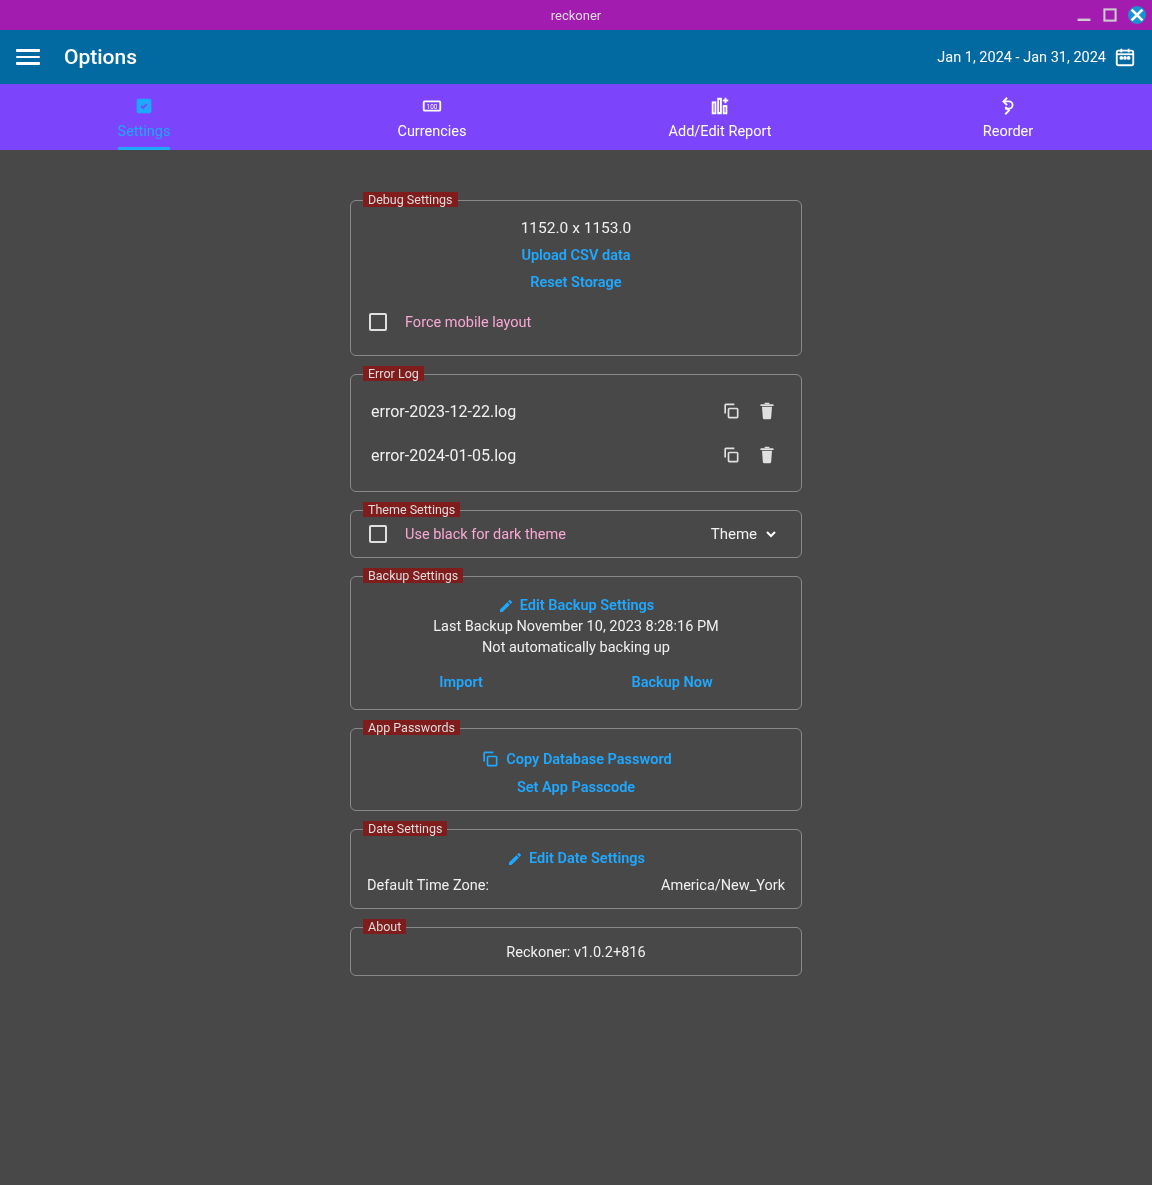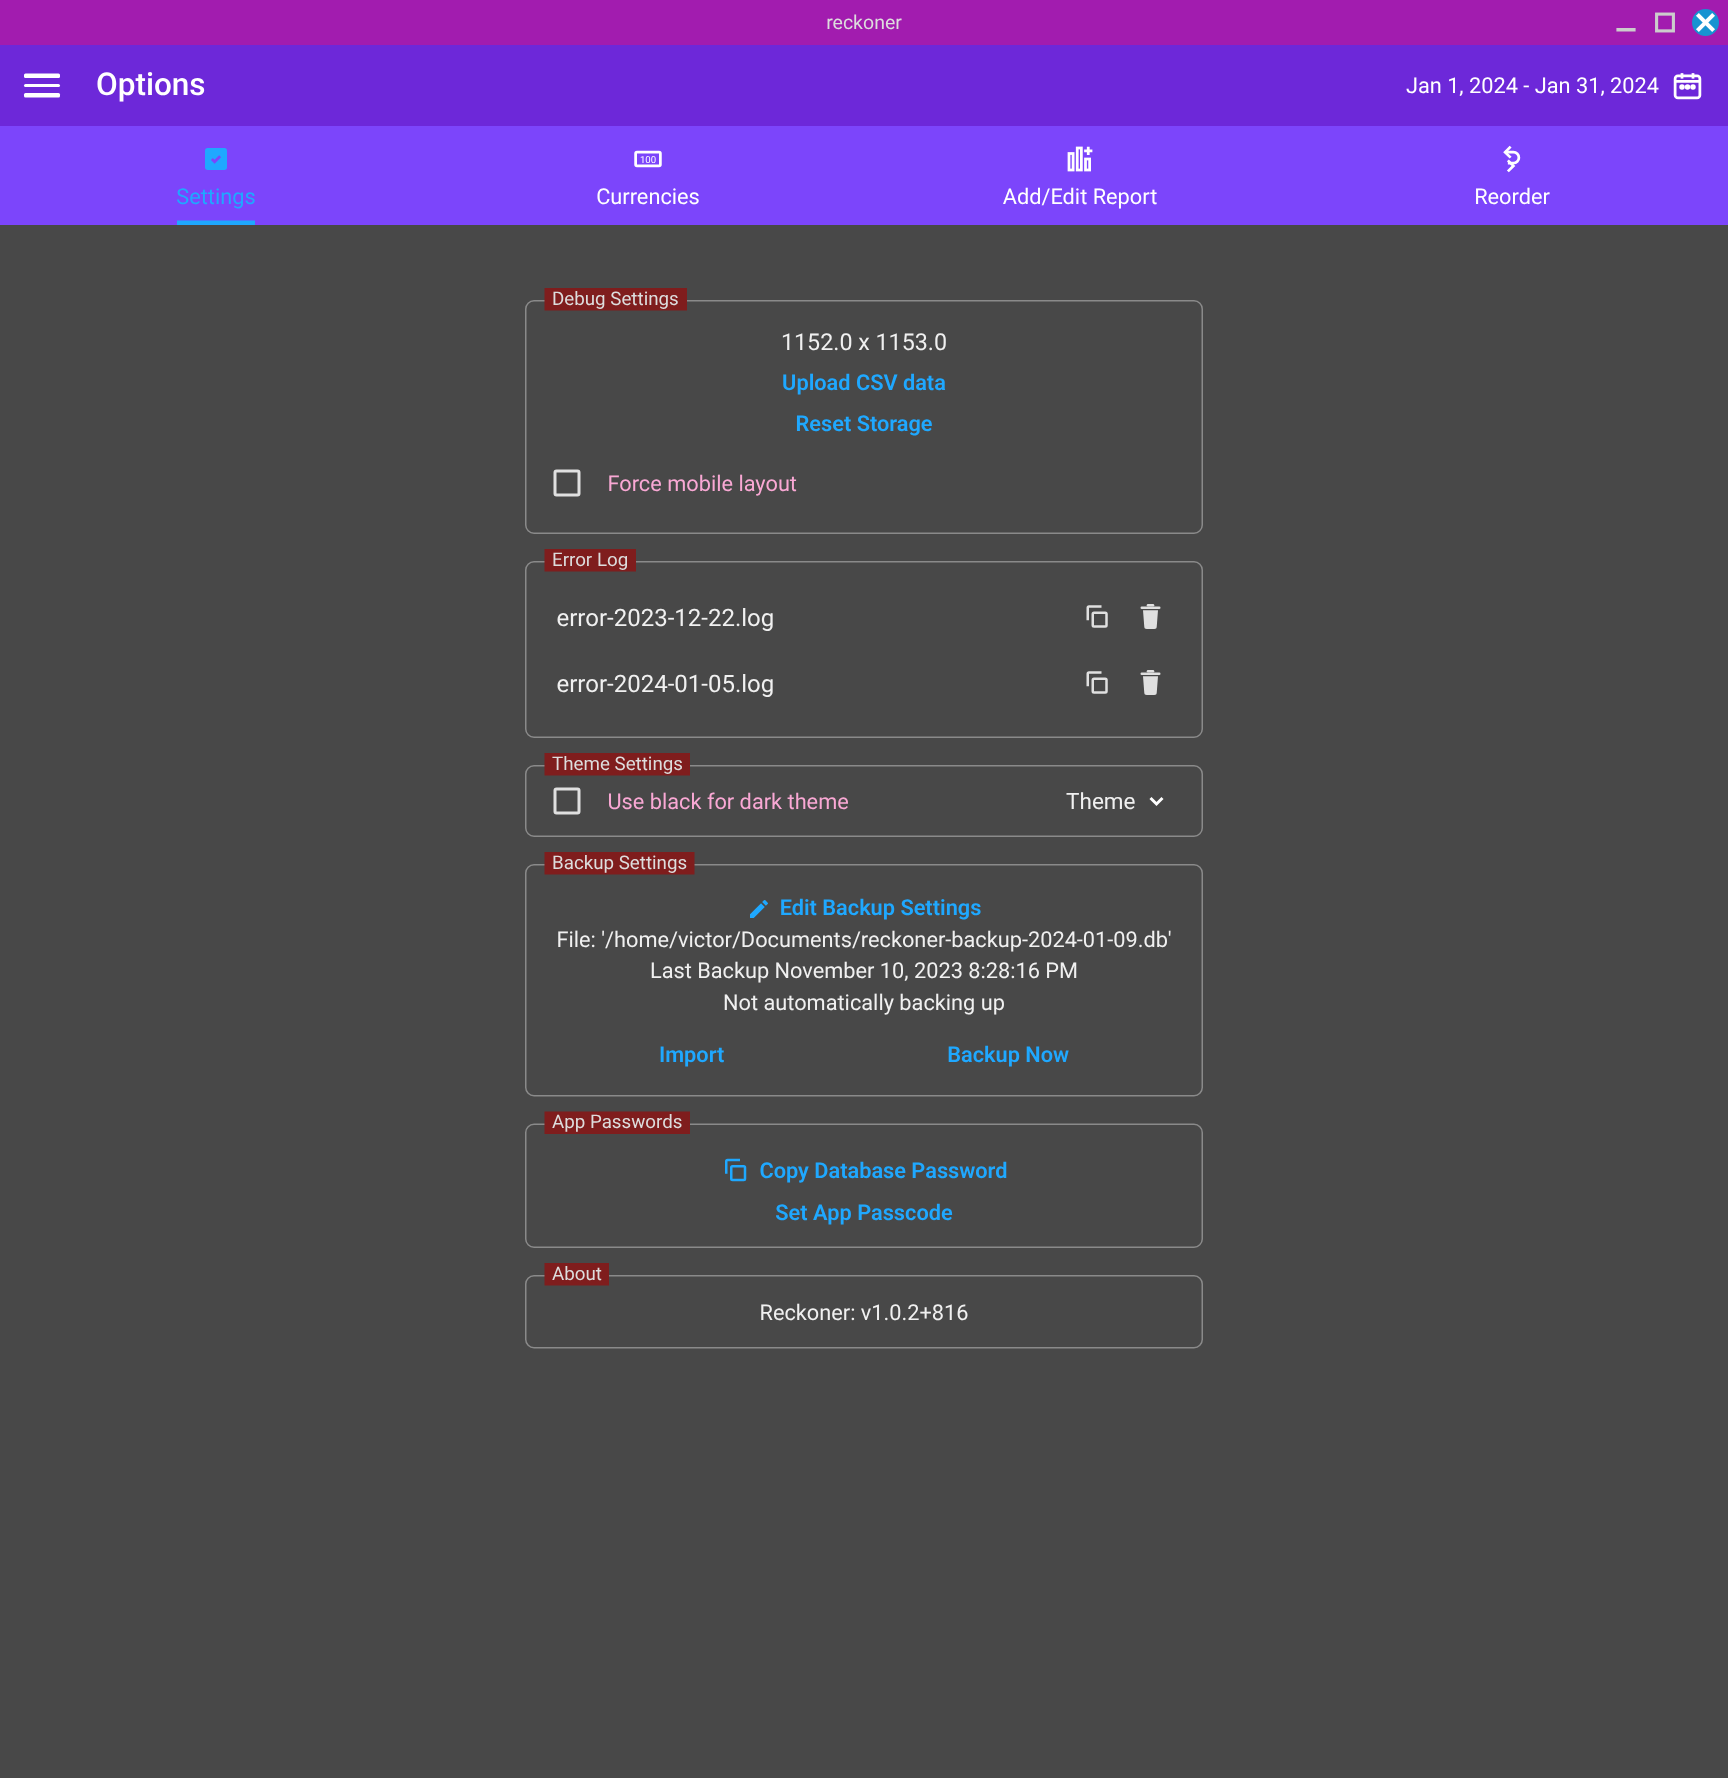--- a/index.html
+++ b/index.html
@@ -32,21 +32,21 @@
     display: flex;
     gap: 10px;
     align-items: center;
   }
   .tb-btn { width: 16px; height: 16px; display: flex; align-items: center; justify-content: center; color: #ccc; font-size: 12px; cursor: pointer; }
   .tb-close { background: #1793d1; border-radius: 50%; color: #fff; width: 18px; height: 18px; }
 
   
   .header {
     height: 54px;
-    background: #6d28d9;
+    background: #0369a1;
     display: flex;
     align-items: center;
     padding: 0 16px;
   }
   .hamburger { width: 24px; height: 24px; display: flex; flex-direction: column; justify-content: center; gap: 4px; cursor: pointer; margin-right: 24px; }
   .hamburger span { height: 2.5px; background: #fff; border-radius: 1px; }
   .header-title { font-size: 21px; font-weight: 500; color: #fff; flex: 0 0 auto; }
   .header-spacer { flex: 1; }
   .date-range { font-size: 14.5px; color: #fff; margin-right: 8px; }
   .calendar-icon { width: 22px; height: 22px; }
@@ -315,21 +315,20 @@
     <div class="link-row" style="margin-top:6px;">
       <span class="link-btn">
         <span class="sm-icon">
           <svg viewBox="0 0 24 24" fill="#1fa8ff">
               <path d="M3 17.25V21h3.75L17.81 9.94l-3.75-3.75L3 17.25zM20.71 7.04a1 1 0 0 0 0-1.41l-2.34-2.34a1 1 0 0 0-1.41 0l-1.83 1.83 3.75 3.75 1.83-1.83z"></path>
             </svg>
         </span>
         <span>Edit Backup Settings</span>
       </span>
     </div>
-    <div class="info-line">File: '/home/victor/Documents/reckoner-backup-2024-01-09.db'</div>
     <div class="info-line">Last Backup November 10, 2023 8:28:16 PM</div>
     <div class="info-line">Not automatically backing up</div>
     <div class="link-row-2" style="margin-top:18px; margin-bottom:4px;">
       <span class="link-btn">Import</span>
       <span class="link-btn">Backup Now</span>
     </div>
   </div>
 
   <div class="section">
     <div class="section-legend">App Passwords</div>
@@ -342,19 +341,36 @@
             </svg>
         </span>
         <span>Copy Database Password</span>
       </span>
     </div>
     <div class="link-row">
       <span class="link-btn">Set App Passcode</span>
     </div>
   </div>
 
+  <div class="section">
+    <div class="section-legend">Date Settings</div>
+    <div class="link-row" style="margin-top:6px;">
+      <span class="link-btn">
+        <span class="sm-icon">
+          <svg viewBox="0 0 24 24" fill="#1fa8ff">
+              <path d="M3 17.25V21h3.75L17.81 9.94l-3.75-3.75L3 17.25zM20.71 7.04a1 1 0 0 0 0-1.41l-2.34-2.34a1 1 0 0 0-1.41 0l-1.83 1.83 3.75 3.75 1.83-1.83z"></path>
+            </svg>
+        </span>
+        <span>Edit Date Settings</span>
+      </span>
+    </div>
+    <div class="kv-row">
+      <span>Default Time Zone:</span>
+      <span>America/New_York</span>
+    </div>
+  </div>
 
   <div class="section">
     <div class="section-legend">About</div>
     <div class="info-line" style="margin-top:2px;">Reckoner: v1.0.2+816</div>
   </div>
 
 </div>
 
 </body></html>

